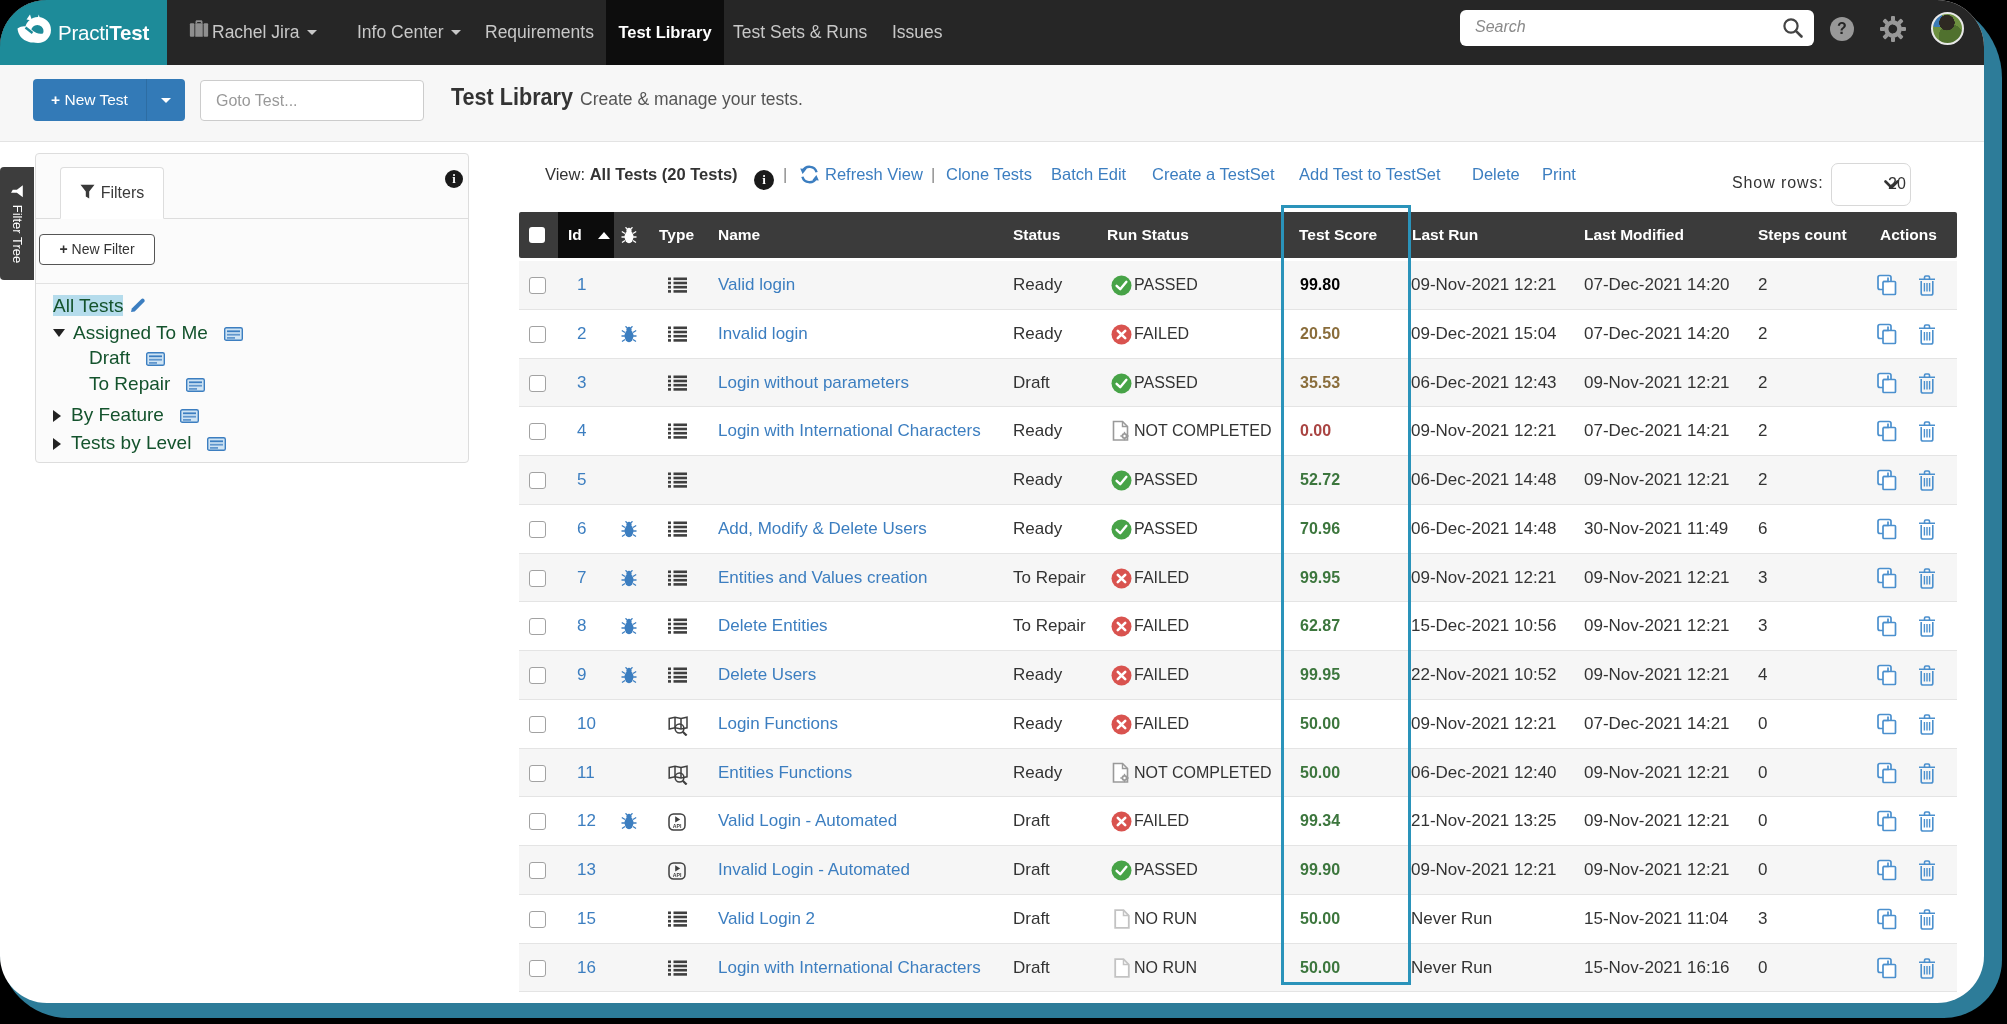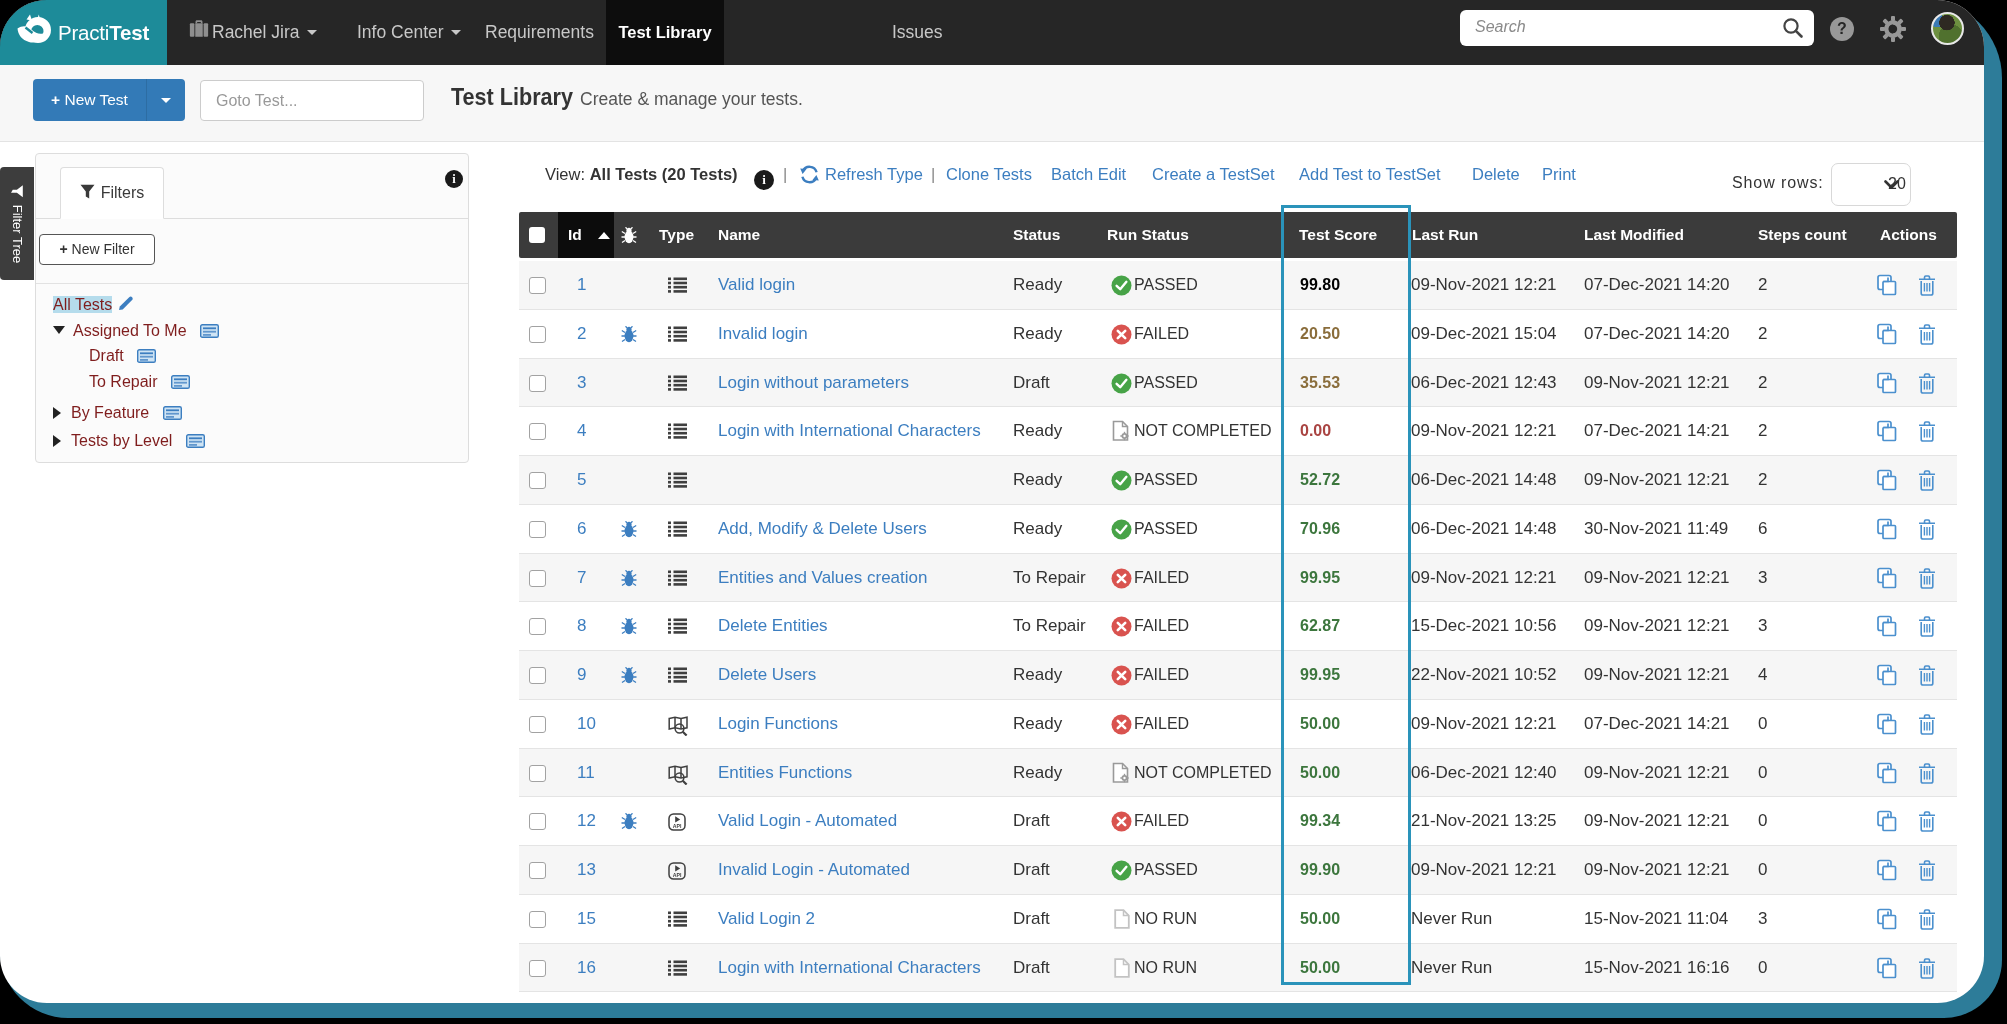--- a/index.html
+++ b/index.html
@@ -34,21 +34,21 @@
 .ftab .vt { position:absolute; left:50%; top:50%; transform:translate(-50%,-50%) rotate(90deg); white-space:nowrap; color:#fff; font-size:13px; }
 .ftab svg { vertical-align:-2px; margin-right:7px; }
 
 .panel { position:absolute; left:35px; top:153px; width:434px; height:310px; background:#fbfbfb; border:1px solid #ddd; border-radius:4px; }
 .ptabline { position:absolute; left:0; top:64px; width:100%; height:1px; background:#ddd; }
 .ptab { position:absolute; left:24px; top:13px; width:104px; height:52px; background:#fff; border:1px solid #ddd; border-bottom:1px solid #fff; border-radius:4px 4px 0 0; color:#3a3a3a; font-size:16px; line-height:50px; text-align:center; }
 .ptab svg { vertical-align:-1px; margin-right:6px; }
 .pinfo { position:absolute; right:5px; top:16px; width:18px; height:18px; border-radius:50%; background:#1a1a1a; color:#fff; text-align:center; font-size:12.5px; line-height:18px; font-weight:700; font-family:"Liberation Serif",serif; }
 .newfilter { position:absolute; left:3px; top:80px; width:116px; height:31px; background:#fff; border:1px solid #555; border-radius:4px; font-size:14px; color:#333; text-align:center; line-height:29px; }
 .pdivline { position:absolute; left:0; top:129px; width:100%; height:1px; background:#e2e2e2; }
-.titem { position:absolute; color:#7f1d1d; font-size:16px; }
+.titem { position:absolute; color:#14532d; font-size:19px; }
 .tri-d { display:inline-block; width:0; height:0; border-left:6px solid transparent; border-right:6px solid transparent; border-top:8px solid #222; margin-right:8px; vertical-align:2px; }
 .tri-r { display:inline-block; width:0; height:0; border-top:6px solid transparent; border-bottom:6px solid transparent; border-left:8px solid #222; margin-right:10px; vertical-align:-1px; }
 .hl { background:#b5dcec; }
 .titem svg { vertical-align:-2px; }
 
 .toolbar { position:absolute; left:519px; top:160px; width:1438px; height:34px; font-size:16.5px; color:#333; }
 .toolbar .a { color:#3c7ec0; }
 .tb { position:absolute; top:5px; }
 .showrows { position:absolute; left:1732px; top:174px; font-size:16px; color:#333; letter-spacing:0.9px; }
 .select { position:absolute; left:1831px; top:163px; width:80px; height:43px; border:1px solid #d8d8d8; border-radius:7px; background:#fff; font-size:16px; color:#333; }
@@ -93,20 +93,21 @@
             <path d="M7.5 4.5 L7.5 2.6 C7.5 1.7 8.2 1 9.1 1 L13.9 1 C14.8 1 15.5 1.7 15.5 2.6 L15.5 4.5 L13.6 4.5 L13.6 2.9 L9.4 2.9 L9.4 4.5 Z"></path>
             <rect x="1" y="4.5" width="5.2" height="15.5" rx="1.2"></rect>
             <rect x="7.2" y="4.5" width="8.6" height="15.5"></rect>
             <rect x="16.8" y="4.5" width="5.2" height="15.5" rx="1.2"></rect>
           </g>
         </svg></span>
     <span class="navitem" style="left:212px">Rachel Jira<i class="caret"></i></span>
     <span class="navitem" style="left:357px">Info Center<i class="caret"></i></span>
     <span class="navitem" style="left:485px">Requirements</span>
     <div class="navactive">Test Library</div>
+    <span class="navitem" style="left:733px">Test Sets &amp; Runs</span>
     <span class="navitem" style="left:892px">Issues</span>
     <div class="search">
         <span>Search</span>
         <svg width="22" height="22" viewBox="0 0 22 22">
           <circle cx="9" cy="9" r="6.6" fill="none" stroke="#444" stroke-width="2.2"></circle>
           <path d="M13.8 13.8 L19.5 19.5" stroke="#444" stroke-width="2.6" stroke-linecap="round"></path>
         </svg>
       </div>
     <div class="helpc">?</div>
     <div class="gear"><svg width="26" height="26" viewBox="0 0 26 26">
@@ -193,21 +194,21 @@
     <span class="tb" style="left:235px"><span style="display:inline-block;width:20px;height:20px;border-radius:50%;background:#1a1a1a;color:#fff;text-align:center;line-height:20px;font-size:13px;font-weight:700;font-family:'Liberation Serif',serif;vertical-align:-4px">i</span></span>
     <span class="tb" style="left:264px;color:#888">|</span>
     <span class="tb" style="left:280px"><svg width="21" height="19" viewBox="0 0 21 19">
           <g fill="none" stroke="#3c7ec0" stroke-width="2.4">
             <path d="M17.6 7.2 A 7.3 7.3 0 0 0 3.9 6.1"></path>
             <path d="M3.4 11.8 A 7.3 7.3 0 0 0 17.1 12.9"></path>
           </g>
           <path d="M0.8 6.9 L7.1 7.4 L3.2 12.3 Z" fill="#3c7ec0" transform="translate(0.4,-3.4)"></path>
           <path d="M20.2 12.1 L13.9 11.6 L17.8 6.7 Z" fill="#3c7ec0" transform="translate(-0.4,3.4)"></path>
         </svg></span>
-    <span class="tb a" style="left:306px">Refresh Type</span>
+    <span class="tb a" style="left:306px">Refresh View</span>
     <span class="tb" style="left:412px;color:#888">|</span>
     <span class="tb a" style="left:427px">Clone Tests</span>
     <span class="tb a" style="left:532px">Batch Edit</span>
     <span class="tb a" style="left:633px">Create a TestSet</span>
     <span class="tb a" style="left:780px">Add Test to TestSet</span>
     <span class="tb a" style="left:953px">Delete</span>
     <span class="tb a" style="left:1023px">Print</span>
   </div>
   <div class="showrows">Show rows:</div>
   <div class="select">

